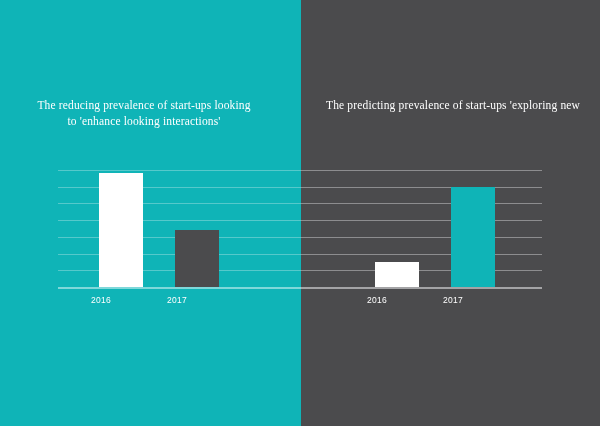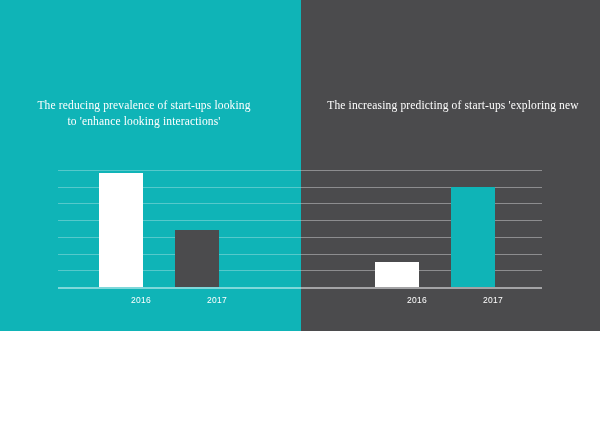--- a/index.html
+++ b/index.html
@@ -3,21 +3,21 @@
 <meta charset="utf-8">
 <style>
   html, body {
     margin: 0;
     padding: 0;
     background: #ffffff;
   }
   #canvas {
     position: relative;
     width: 600px;
-    height: 331px;
+    height: 426px;
     overflow: hidden;
     font-family: "Liberation Serif", serif;
   }
   .panel {
     position: absolute;
     top: 0;
     height: 426px;
   }
   #panel-left {
     left: 0;
@@ -92,40 +92,40 @@
   .bar.dark  { background: #4b4b4d; }
   .bar.teal  { background: #0fb4b7; }
 
   
   .cat-label {
     position: absolute;
     font-family: "Liberation Sans", sans-serif;
     font-size: 8.5px;
     letter-spacing: 0.3px;
     color: #ffffff;
-    text-align: right;
+    text-align: left;
     white-space: nowrap;
     line-height: 10px;
   }
 </style>
 </head>
 <body>
 
 <div id="canvas">
 
   <div class="panel" id="panel-left"></div>
   <div class="panel" id="panel-right"></div>
 
   <div class="panel-title" id="title-left">
     <span>The reducing prevalence of start-ups looking</span><br>
     <span>to 'enhance looking interactions'</span>
   </div>
 
   <div class="panel-title" id="title-right">
-    <span>The increasing predicting of start-ups 'exploring new</span><br>
+    <span>The predicting prevalence of start-ups 'exploring new</span><br>
   </div>
 
   <div id="plot">
     <div id="gridlines">
         <div class="gridline" style="top: 0px;">
           <div class="seg-left"></div>
           <div class="seg-right"></div>
         </div>
         <div class="gridline" style="top: 17px;">
           <div class="seg-left"></div>

